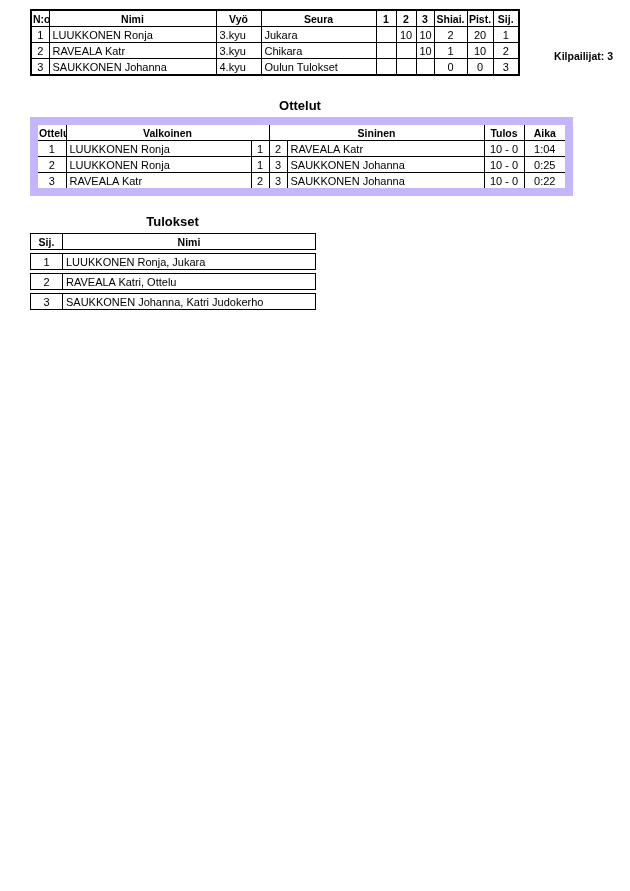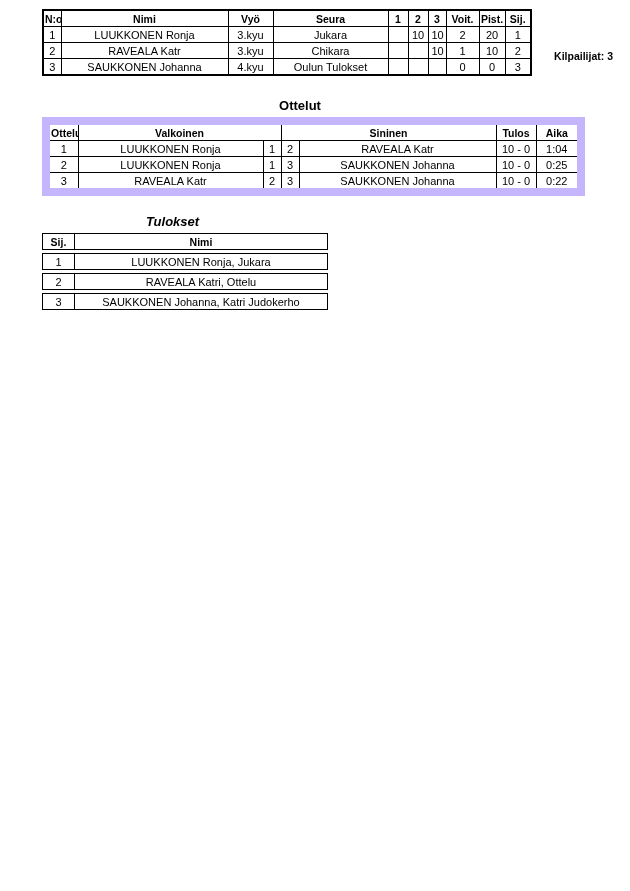--- a/index.html
+++ b/index.html
@@ -12,35 +12,35 @@
     margin-top: 23px; text-align: center;
     font-size: 19px; font-weight: bold; white-space: pre;
   }
   .competitor-count {
     position: absolute; top: 50px; right: 17px;
     font-size: 10.5px; font-weight: bold;
   }
   .section-heading { font-weight: bold; font-size: 13px; }
   .h-kilpailijat { margin: 21px 0 0 30px; width: 428px; text-align: center; }
   .h-ottelut     { margin: 22px 0 0 30px; width: 540px; text-align: center; }
-  .h-tulokset    { margin: 18px 0 0 30px; width: 285px; text-align: center; font-style: italic; }
-
-  table { border-collapse: collapse; table-layout: fixed; margin-left: 42px; padding-left: 32px; }
+  .h-tulokset    { margin: 18px 0 0 30px; width: 285px; text-align: center; }
+
+  table { border-collapse: collapse; table-layout: fixed; margin-left: 30px; padding-left: 32px; }
   .t-kilpailijat   { width: 488px; margin-top: 9px; border: 2px solid #000; }
   .t-ottelut       { width: 535px; margin-top: 4px; border: 8px solid #c4b5fd; }
   .t-tulokset-head { width: 285px; margin-top: 4px; border: 1px solid #000; }
   .t-tulokset-row  { width: 285px; margin-top: 3px; border: 1px solid #000; }
 
   th, td {
     border: 1px solid #000; height: 15px; padding: 0 3px;
     font-size: 11px; white-space: nowrap; overflow: hidden;
   }
   th { font-weight: bold; text-align: center; font-size: 10.5px; padding: 0 1px; }
   td.center { text-align: center; }
-  td.left   { text-align: center; }
+  td.left   { text-align: left; }
 </style>
 </head>
 <body>
 
 <div>
 
 
   <div class="competitor-count">Kilpailijat: 3</div>
 
 
@@ -59,21 +59,21 @@
     </colgroup>
     <tbody>
         <tr>
       <th>N:o</th>
       <th>Nimi</th>
       <th>Vyö</th>
       <th>Seura</th>
       <th>1</th>
       <th>2</th>
       <th>3</th>
-      <th>Voit.</th>
+      <th>Shiai.</th>
       <th>Pist.</th>
       <th>Sij.</th>
     </tr>
     <tr>
       <td class="center">1</td>
       <td class="left">LUUKKONEN Ronja</td>
       <td class="left">3.kyu</td>
       <td class="left">Jukara</td>
       <td class="center"></td>
       <td class="center">10</td>

